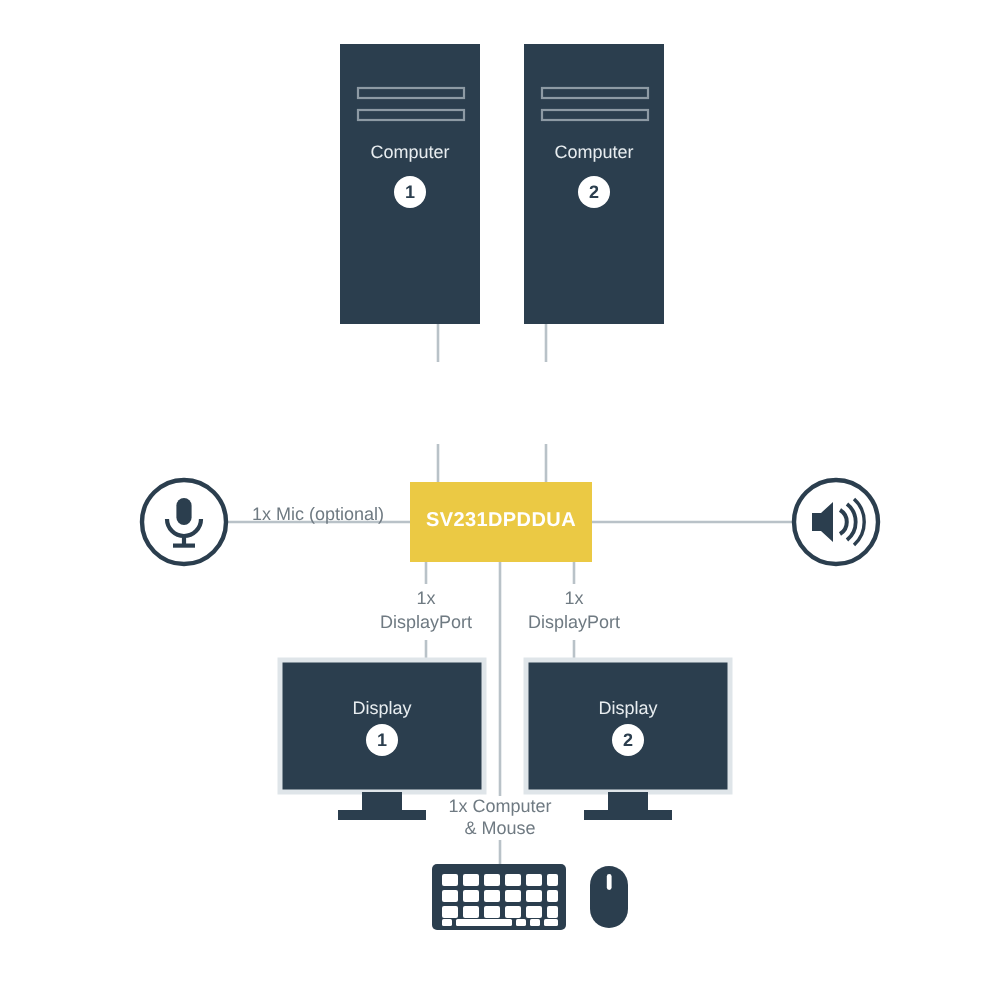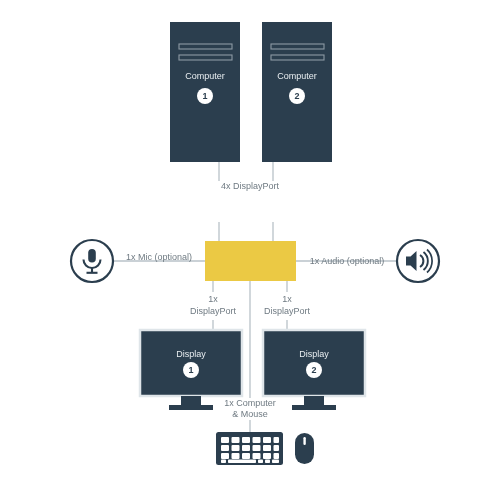--- a/index.html
+++ b/index.html
@@ -177,26 +177,25 @@
     </g>
 
   </svg>
 
   <div class="dev-label" style="left:170px; top:71px; width:70px;">Computer</div>
   <div class="badge-num" style="left:197px; top:91px; width:16px;">1</div>
 
   <div class="dev-label" style="left:262px; top:71px; width:70px;">Computer</div>
   <div class="badge-num" style="left:289px; top:91px; width:16px;">2</div>
 
-  <div class="lbl" style="left:150px; top:181px; width:200px;">4x DisplayPort</div>
-
+
+  <div class="kvm-label" style="left:205px; top:255px; width:91px;">SV231DPDDUA</div>
 
   <div class="lbl" style="left:116px; top:252px; width:86px;">1x Mic (optional)</div>
 
-  <div class="lbl" style="left:300px; top:256px; width:94px;">1x Audio (optional)</div>
 
   <div class="lbl" style="left:173px; top:294px; width:80px;">1x</div>
   <div class="lbl" style="left:173px; top:306px; width:80px;">DisplayPort</div>
 
   <div class="lbl" style="left:247px; top:294px; width:80px;">1x</div>
   <div class="lbl" style="left:247px; top:306px; width:80px;">DisplayPort</div>
 
   <div class="dev-label" style="left:140px; top:349px; width:102px;">Display</div>
   <div class="badge-num" style="left:183px; top:365px; width:16px;">1</div>
 

